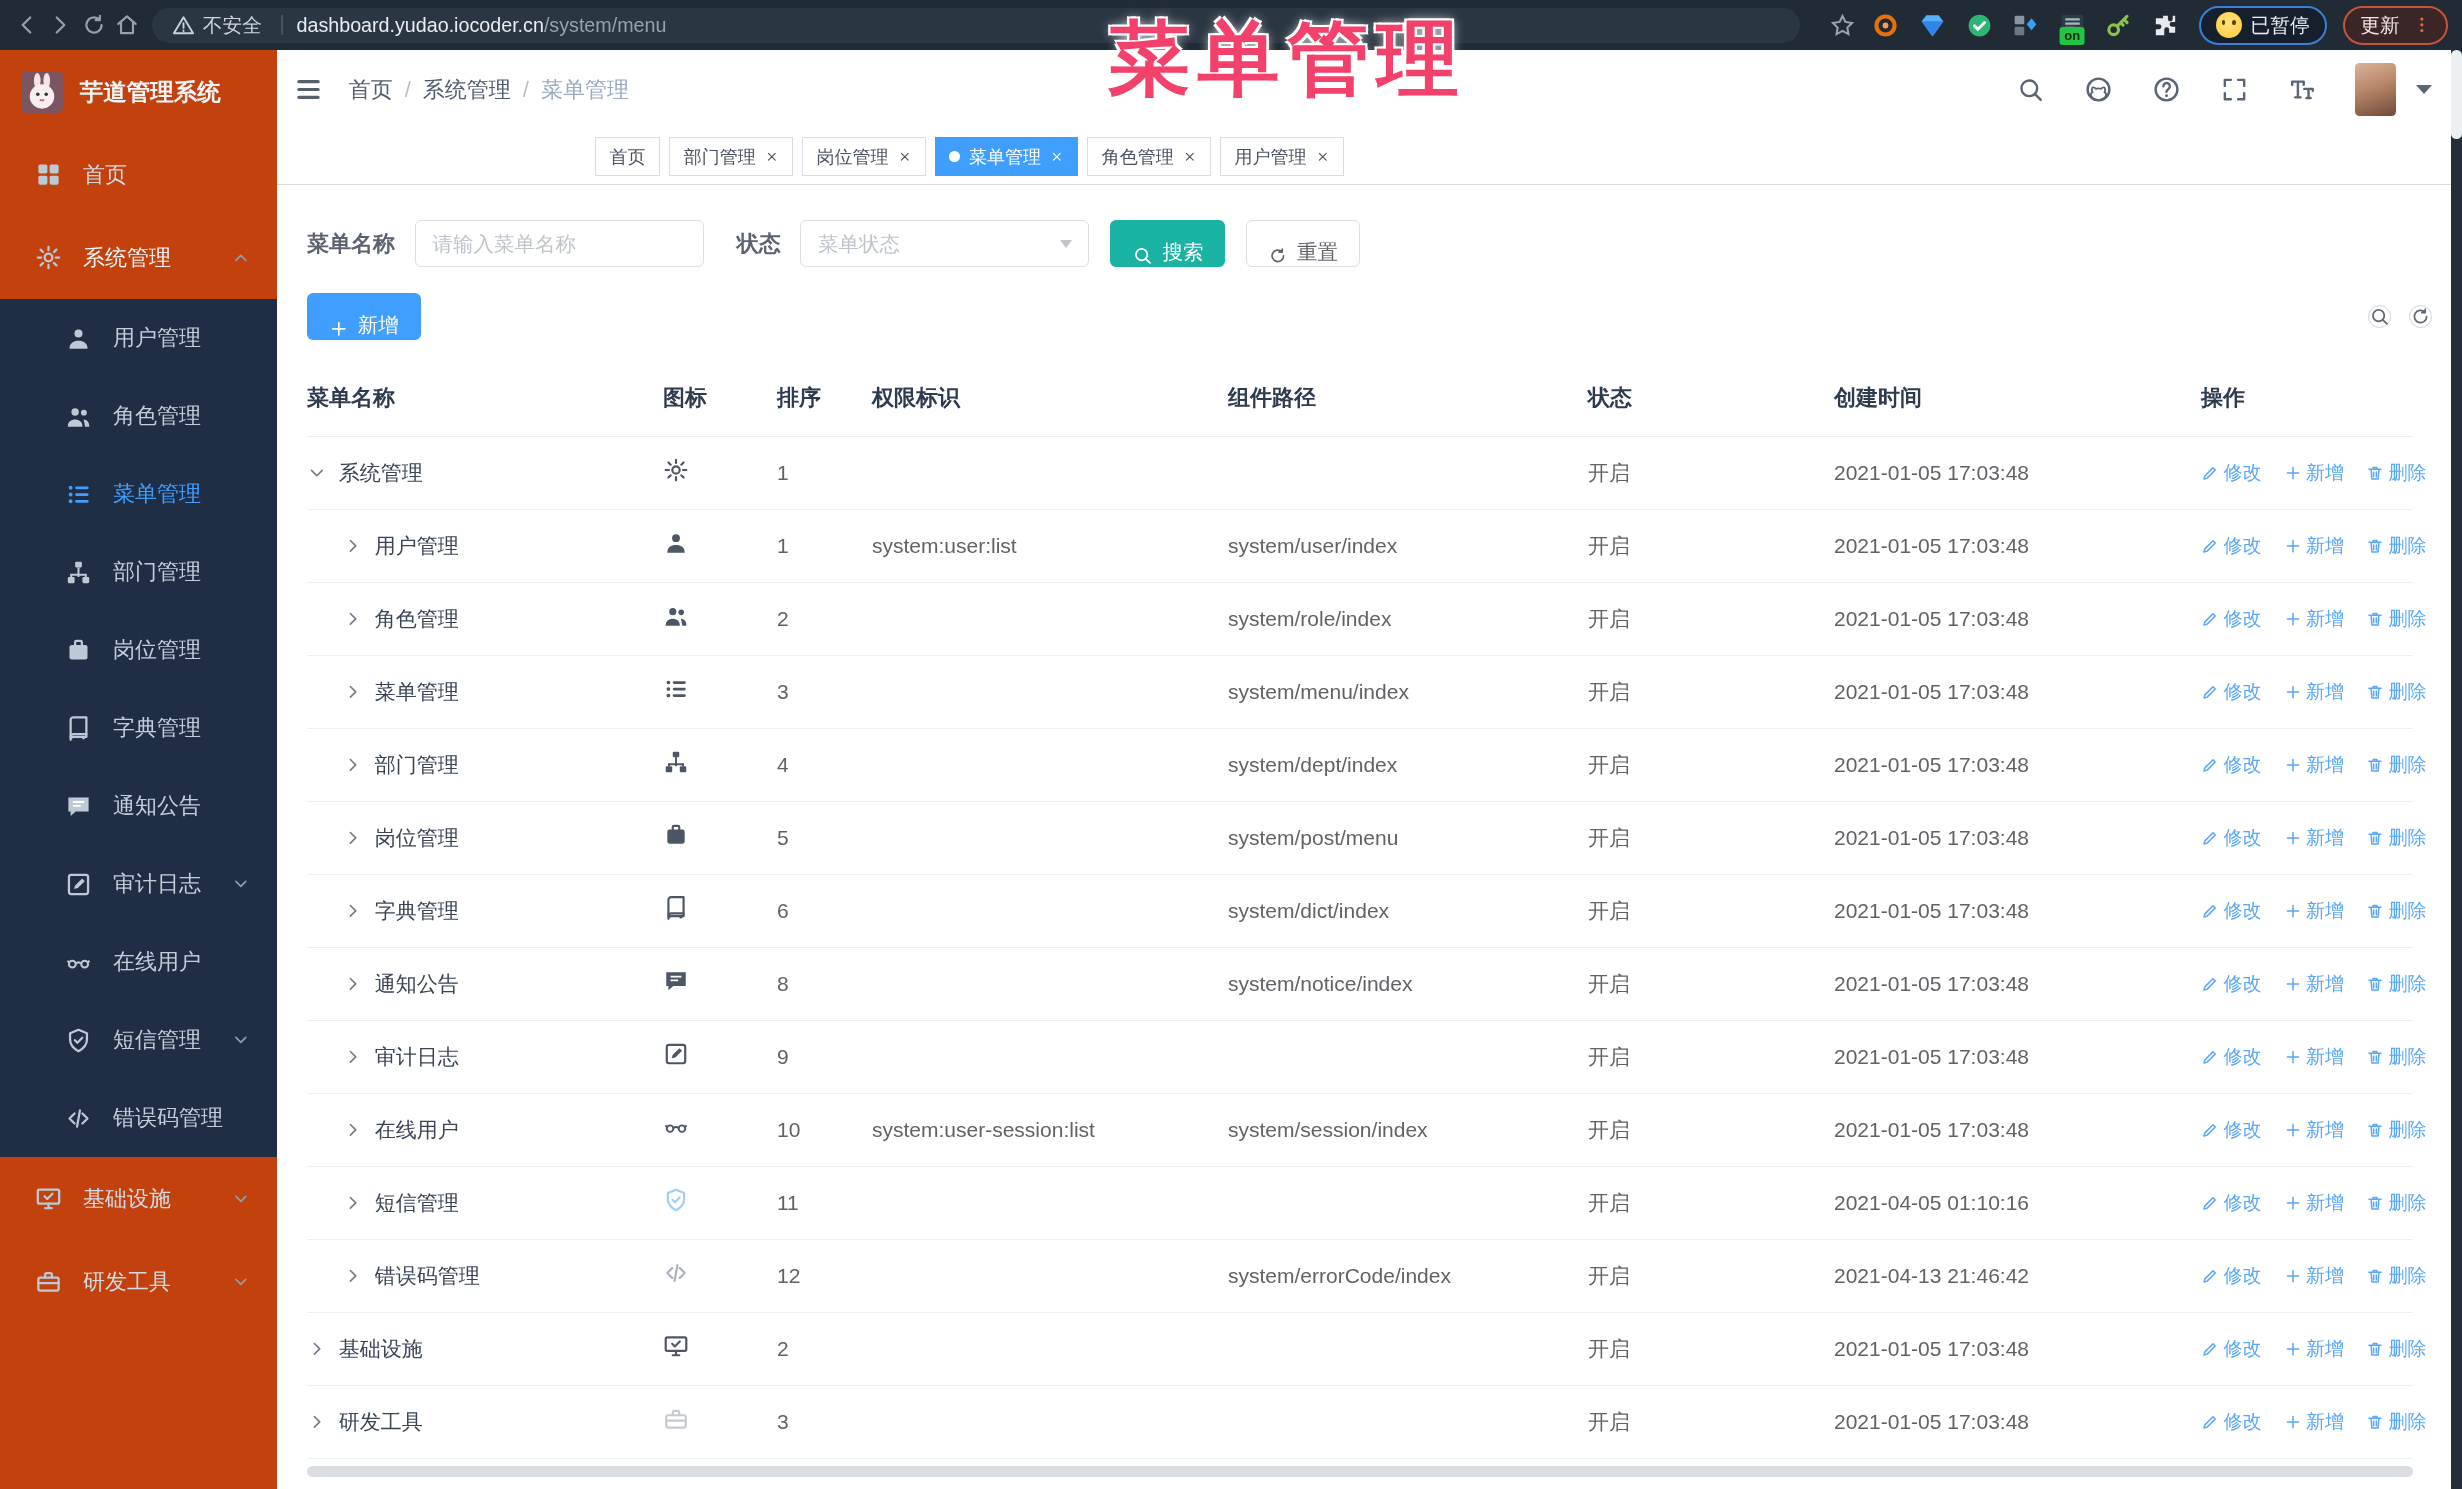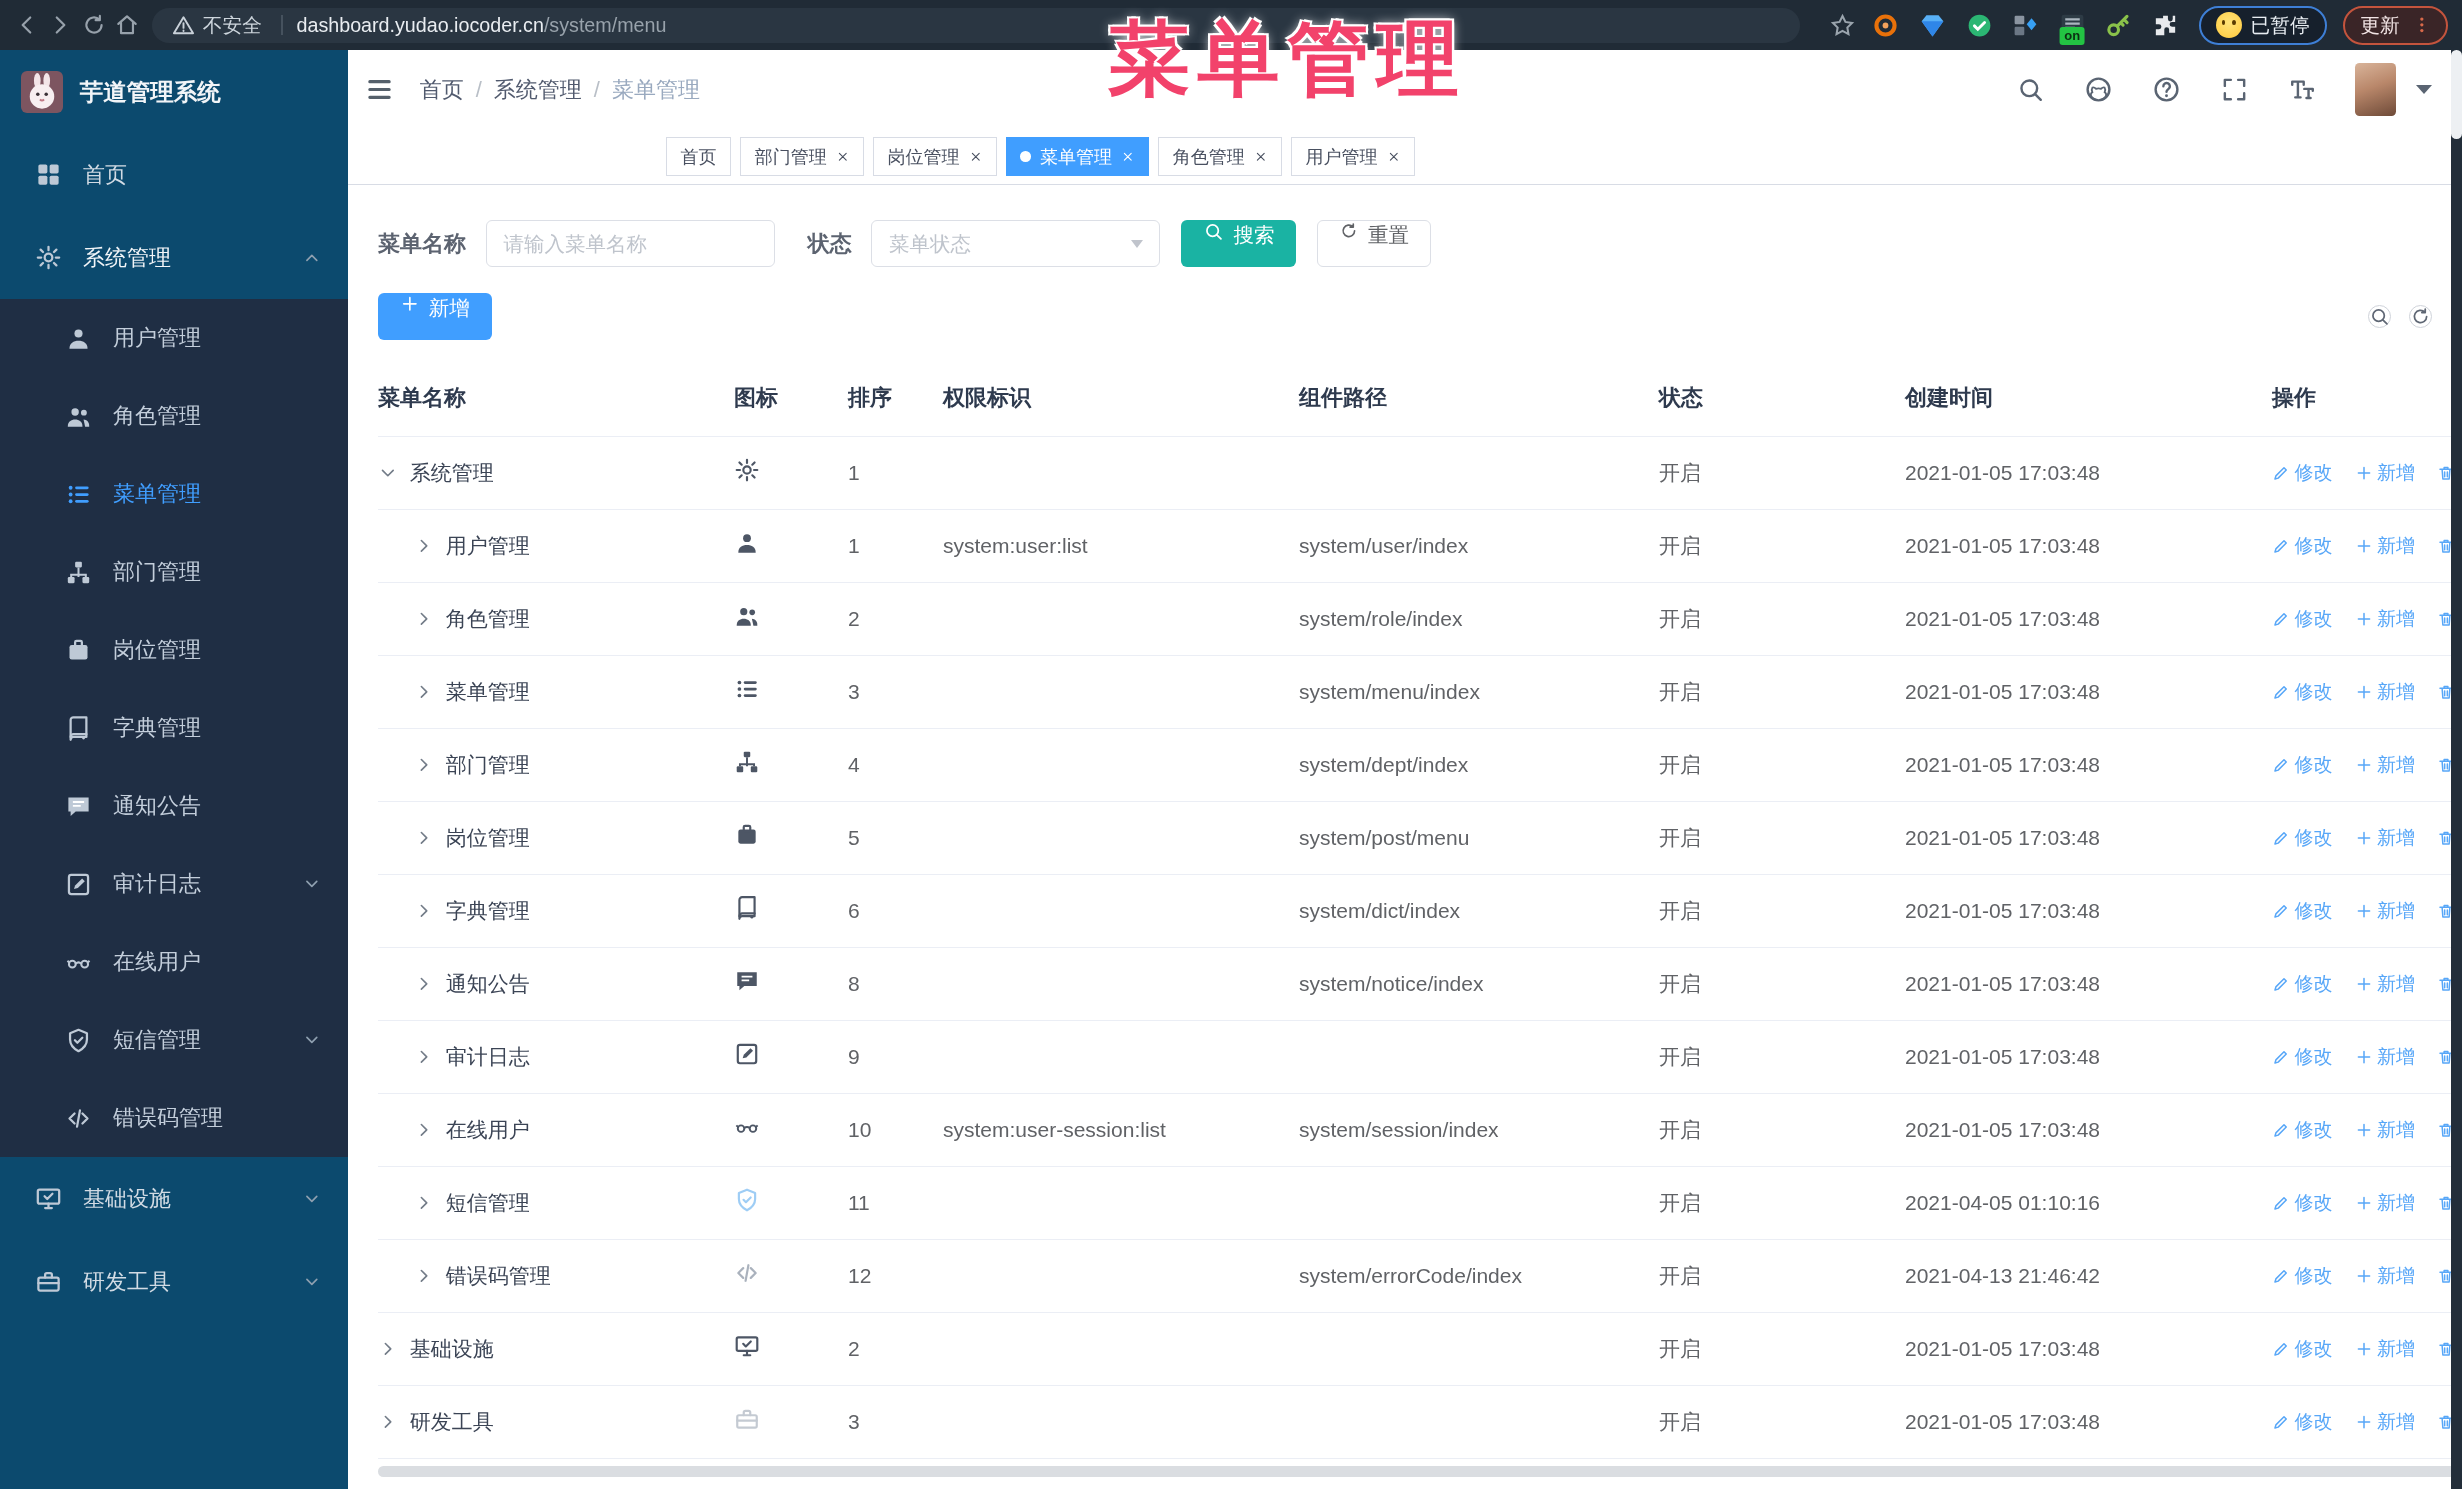--- a/index.html
+++ b/index.html
@@ -30,21 +30,21 @@
   .emoji-face { width:26px; height:26px; border-radius:50%;
                 background:radial-gradient(circle at 50% 40%, #ffe37a, #ffc93b); position:relative; }
   .emoji-face::before, .emoji-face::after { content:""; position:absolute; top:7.6px; width:3.8px; height:5.3px;
                 background:#5a3b00; border-radius:50%; }
   .emoji-face::before { left:6px; } .emoji-face::after { right:6px; }
 
   
   .app { display:flex; height:1440px; }
 
   
-  .sidebar { width:348px; background:#0c4a6e; flex:0 0 auto; color:#cdd7e1; overflow:hidden; }
+  .sidebar { width:277px; background:#c2410c; flex:0 0 auto; color:#cdd7e1; overflow:hidden; }
   .logo-row { height:83px; display:flex; align-items:center; padding-left:21px; gap:16.7px; }
   .logo-box { width:53px; height:53px; border-radius:6px; background:#7d5560; display:flex;
               align-items:center; justify-content:center; overflow:hidden; flex:0 0 auto; }
   .app-title { color:#f2f5f8; font-size:23.5px; font-weight:700; white-space:nowrap; }
   .side-item { height:83px; display:flex; align-items:center; padding:0 26px 0 35px;
                font-size:22px; color:#d2dbe4; cursor:pointer; }
   .side-item .icon, .sub-item .icon { width:27px; height:27px; margin-right:21px; flex:0 0 auto;
                display:flex; align-items:center; justify-content:center; color:#bec9d6; }
   .side-item .lbl { flex:1 1 auto; white-space:nowrap; }
   .side-item .caret { color:#8fa0b0; }
@@ -88,21 +88,21 @@
   .f-label { font-size:22px; color:#5c6370; font-weight:700; margin-right:19.7px; white-space:nowrap; }
   .f-input { width:289px; height:47px; border:1.5px solid #dcdfe6; border-radius:6px; font-size:20.5px;
              padding:0 16.7px; color:#606266; outline:none; font-family:inherit; }
   .f-input::placeholder { color:#bfc4cc; }
   .f-select { width:289px; height:47px; border:1.5px solid #dcdfe6; border-radius:6px; display:flex;
               align-items:center; padding:0 16.7px; margin-right:21px; cursor:pointer; }
   .f-select .ph { flex:1 1 auto; font-size:20.5px; color:#bfc4cc; }
   .sel-caret { width:0; height:0; border-left:6.8px solid transparent; border-right:6.8px solid transparent;
                border-top:8.3px solid #c0c4cc; }
   .gap28 { width:21px; flex:0 0 auto; } .gap44 { width:33px; flex:0 0 auto; }
-  .btn { height:47px; border-radius:6px; display:flex; align-items:flex-start; gap:9px; padding:0 21px;
+  .btn { height:47px; border-radius:6px; display:flex; align-items:flex-end; gap:9px; padding:0 21px;
          font-size:20.5px; cursor:pointer; border:1.5px solid transparent; white-space:nowrap; }
   .btn.teal { background:#1ab3a3; color:#fff; }
   .btn.plain { background:#fff; color:#606266; border-color:#dcdfe6; }
   .btn.blue { background:#409eff; color:#fff; }
   .toolbar-row { display:flex; align-items:center; justify-content:space-between; margin:4.5px 0 23px 0; }
   .circles { display:flex; gap:18px; }
   .circle-btn { width:50px; height:50px; border-radius:50%; border:1.5px solid #cfd3da; background:#fff;
                 color:#5f6774; display:flex; align-items:center; justify-content:center; cursor:pointer; }
 
   

